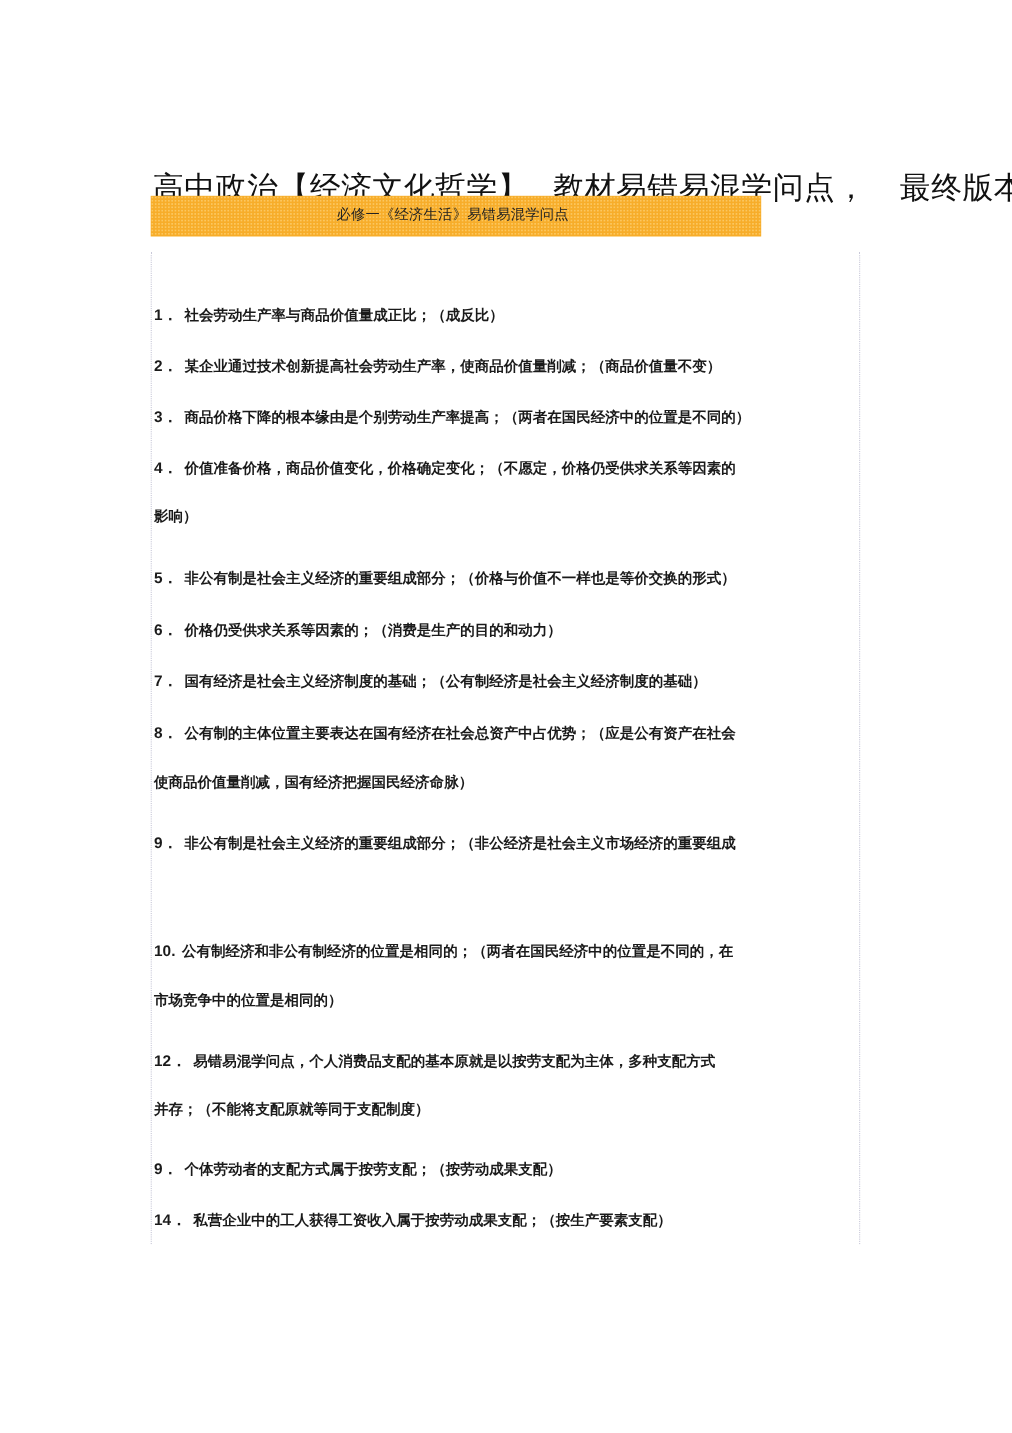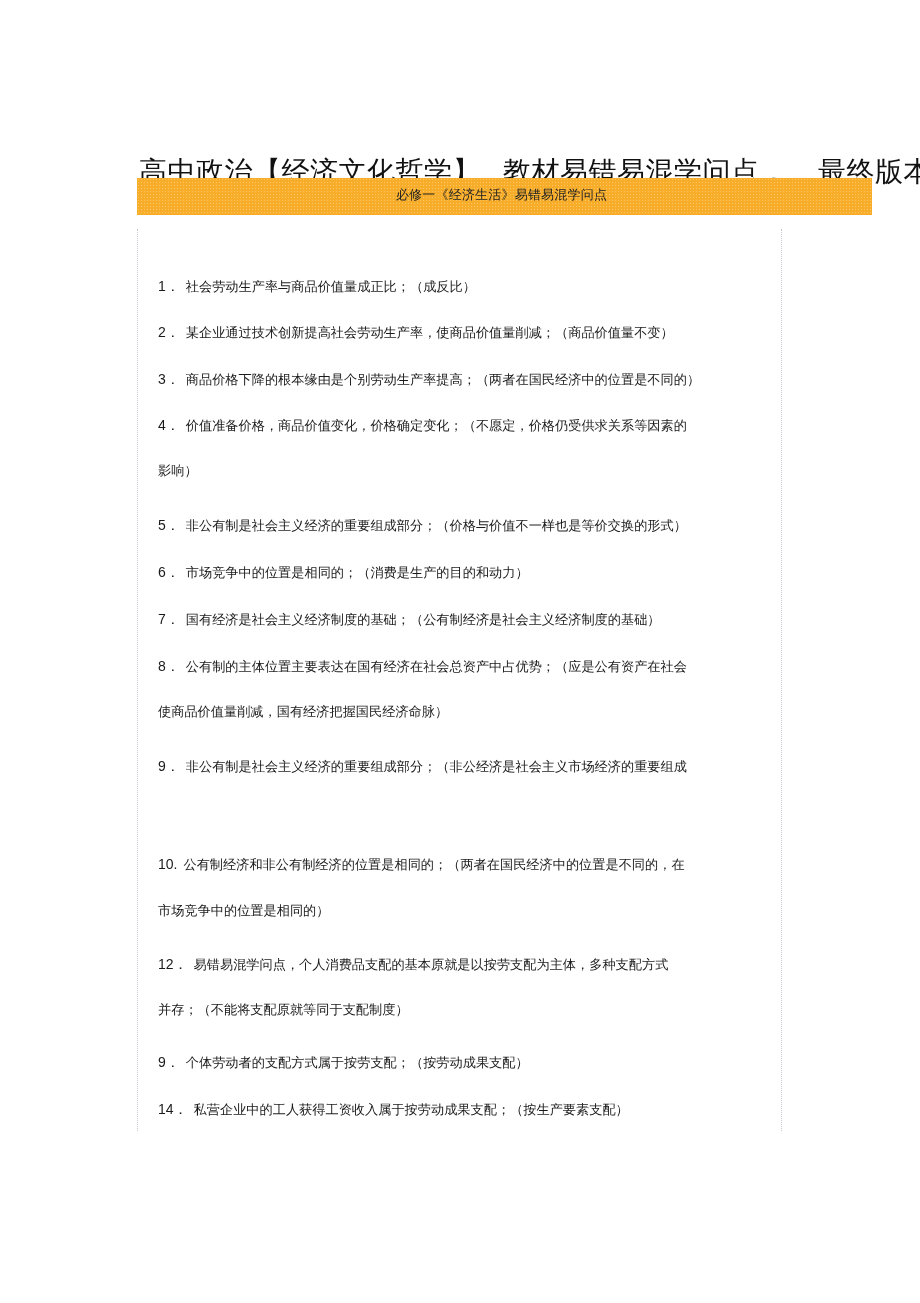--- a/index.html
+++ b/index.html
@@ -27,21 +27,21 @@
       white-space: nowrap;
       color: #111;
       margin-top: 33px;
     }
     .page-title .t-gap { display: inline-block; width: 22px; }
     .page-title .t-gap2 { display: inline-block; width: 30px; }
     .banner {
       position: absolute;
       left: 137px;
       top: 178px;
-      width: 735px;
+      width: 555px;
       height: 37px;
       background-color: #f7ad2a;
       background-image:
         radial-gradient(rgba(255,220,140,0.55) 0.6px, transparent 0.9px);
       background-size: 3px 3px;
       display: flex;
       align-items: center;
       justify-content: center;
     }
     .banner-text {
@@ -56,26 +56,27 @@
       position: absolute;
       left: 137px;
       top: 229px;
       width: 643px;
       height: 902px;
       border-left: 1px dotted #c8c8d8;
       border-right: 1px dotted #c8c8d8;
     }
     .item {
       position: absolute;
-      left: 20px;
+      left: 2px;
       width: 600px;
       font-size: 13.2px;
       line-height: 20px;
       white-space: nowrap;
       color: #1a1a1a;
+      font-weight: bold;
     }
     .item .num {
       font-family: "Liberation Sans", "DejaVu Sans", sans-serif;
       font-size: 14px;
       margin-right: 6px;
     }
   </style>
 </head>
 <body>
 
@@ -106,21 +107,21 @@
   </div>
   <div class="item" style="top:232px">
     <span>影响）</span>
   </div>
 
   <div class="item" style="top:286px">
     <span class="num">5．</span><span>非公有制是社会主义经济的重要组成部分；（价格与价值不一样也是等价交换的形式）</span>
   </div>
 
   <div class="item" style="top:333px">
-    <span class="num">6．</span><span>市场竞争中的位置是相同的；（消费是生产的目的和动力）</span>
+    <span class="num">6．</span><span>价格仍受供求关系等因素的；（消费是生产的目的和动力）</span>
   </div>
 
   <div class="item" style="top:380px">
     <span class="num">7．</span><span>国有经济是社会主义经济制度的基础；（公有制经济是社会主义经济制度的基础）</span>
   </div>
 
   <div class="item" style="top:427px">
     <span class="num">8．</span><span>公有制的主体位置主要表达在国有经济在社会总资产中占优势；（应是公有资产在社会</span>
   </div>
   <div class="item" style="top:473px">

